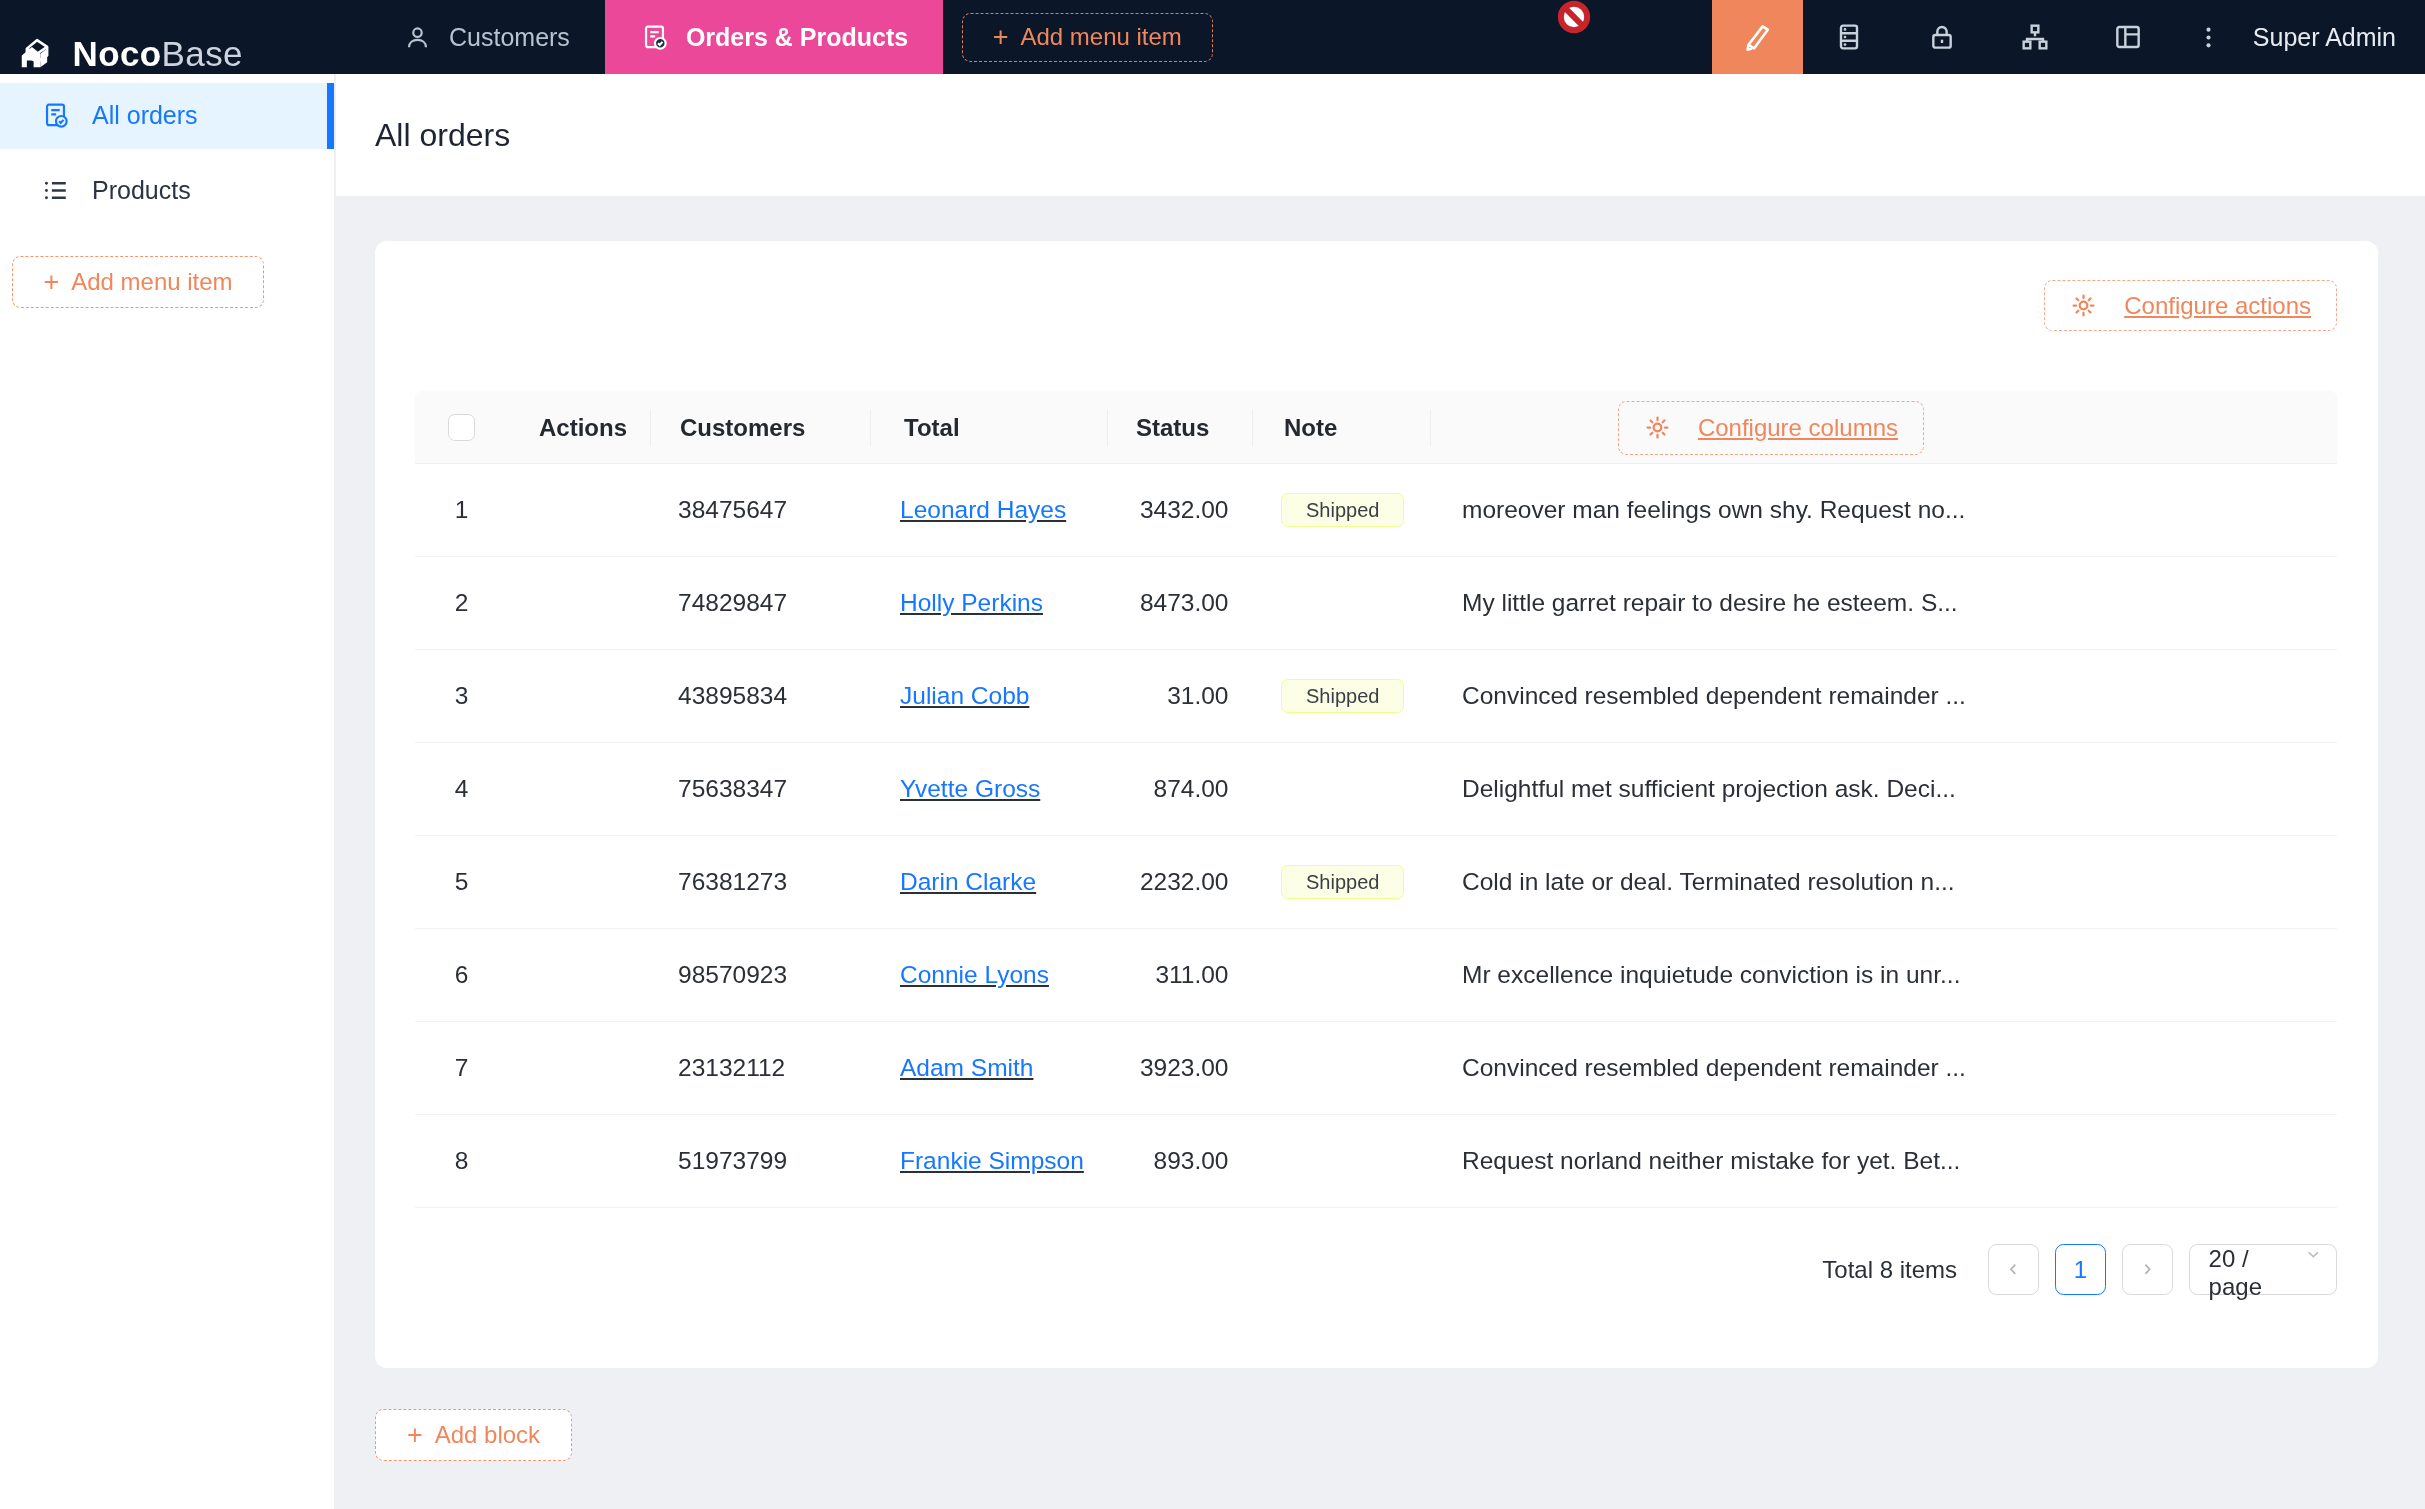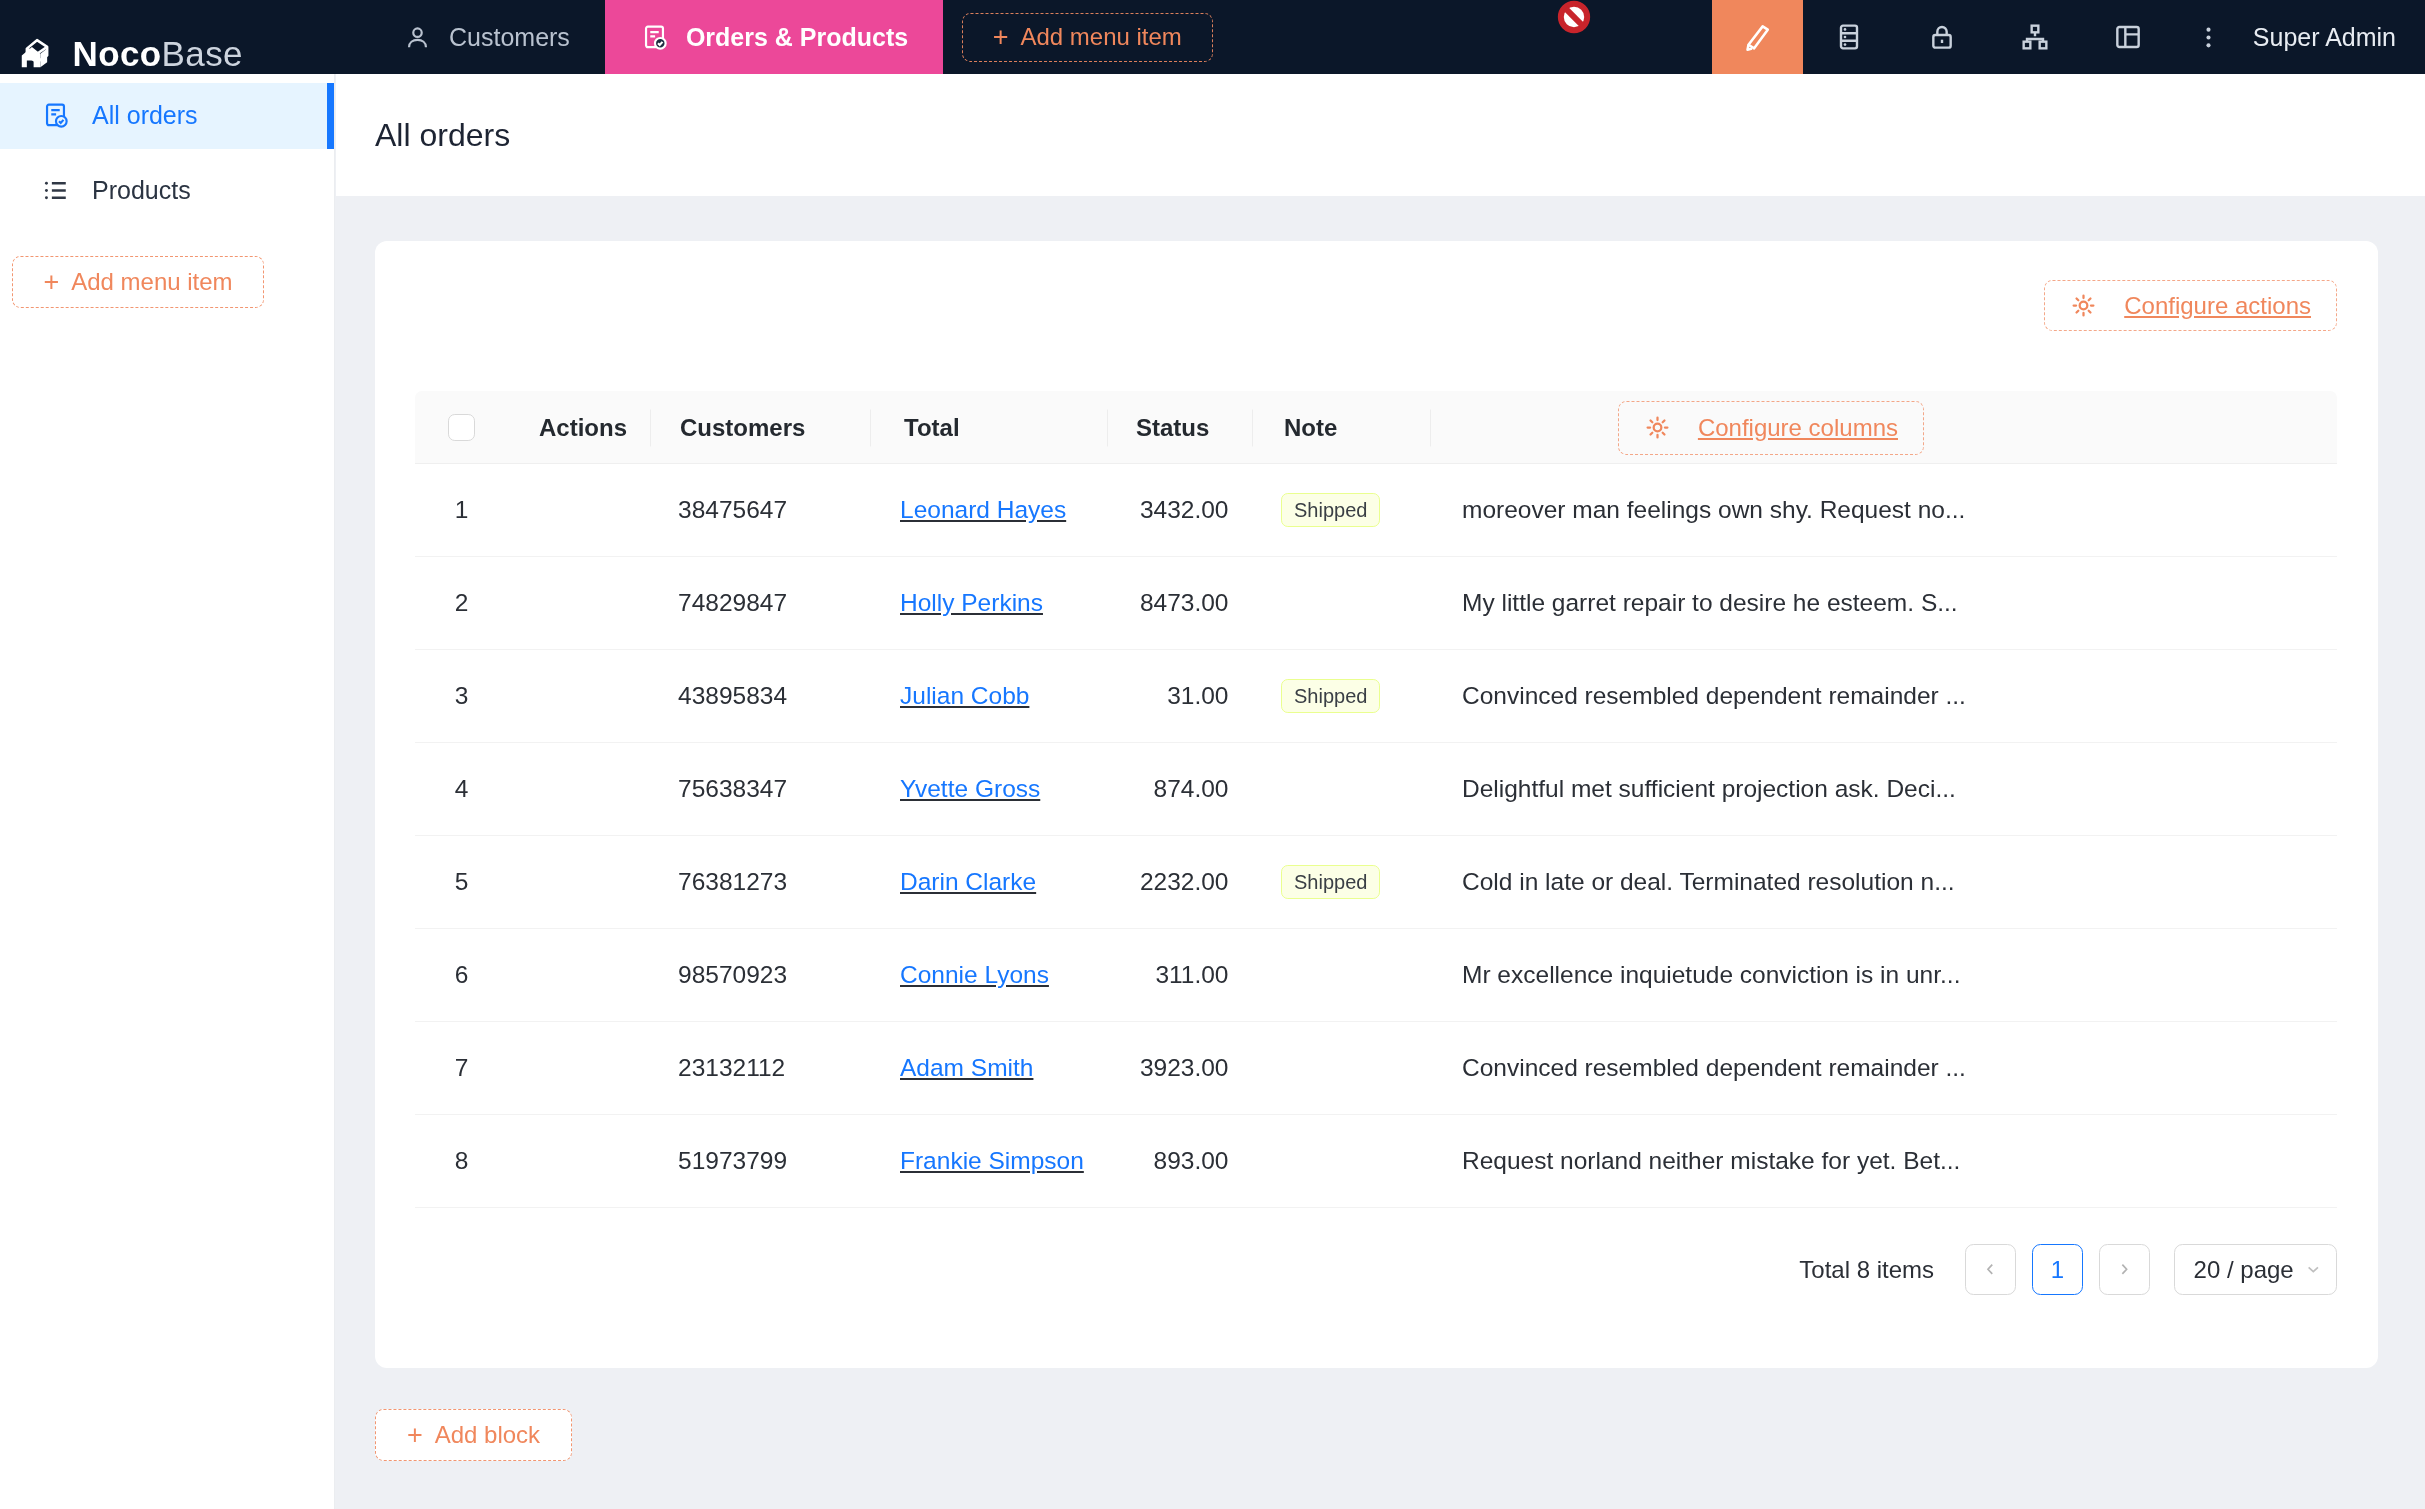--- a/index.html
+++ b/index.html
@@ -114,21 +114,21 @@
   .trow { height: 93px; border-bottom: 0.8px solid #f2f2f2; color: #2b2f36; }
   .td { overflow: hidden; }
   .td-index { text-align: center; }
   .td-serial { padding-left: 27px; }
   .td-customer { padding-left: 29px; text-decoration: underline; }
   .td-customer a, .link { color: #1677ff; text-decoration: none; cursor: pointer; }
   .td-total { text-align: right; padding-right: 24.5px; }
   .td-status { padding-left: 28px; }
   .td-note { padding-left: 31px; white-space: nowrap; text-overflow: ellipsis; }
   .tag {
-    display: inline-block; font-size: 20px; line-height: 32px; padding: 0 12px;
+    display: inline-block; font-size: 20px; line-height: 32px; padding: 0 24px;
     background: #fcffe6; border: 1.7px solid #eaff8f; border-radius: 6.8px; color: #3a3f45;
     white-space: nowrap;
   }
   .tag:empty { display: none; }
   .checkbox {
     width: 27px; height: 27px; background: #ffffff;
     border: 1.7px solid #d9d9d9; border-radius: 6.8px; cursor: pointer;
   }
 
   
@@ -136,22 +136,22 @@
     margin-top: 36px; display: flex; justify-content: flex-end; align-items: center;
   }
   .pg-total { font-size: 24px; color: #2b2f36; margin-right: 15px; }
   .pg-btn {
     width: 51px; height: 51px; border: 1.7px solid #d9d9d9; border-radius: 8.5px; background: #fff;
     display: flex; align-items: center; justify-content: center; cursor: pointer; margin-left: 16px;
     color: rgba(0,0,0,0.30);
   }
   .pg-btn.current { border-color: #1677ff; color: #1677ff; font-size: 24px; }
   .pg-size {
-    margin-left: 24px; width: 163px; height: 51px; border: 1.7px solid #d9d9d9; border-radius: 8.5px;
-    background: #fff; display: flex; align-items: center; justify-content: space-between;
+    margin-left: 16px; width: 148px; height: 51px; border: 1.7px solid #d9d9d9; border-radius: 8.5px;
+    background: #fff; display: flex; align-items: flex-start; justify-content: space-between;
     padding: 0 13.5px 0 18.6px; font-size: 24px; color: #2b2f36; cursor: pointer;
   }
   .pg-size .chev { color: #bfbfbf; }
 
   
   .add-block-btn {
     margin-top: 41px; width: 197px; height: 52px; background: #ffffff;
     border: 1.7px dashed rgba(241,139,98,0.9); border-radius: 8.5px;
     color: #f0875c; font-size: 24px;
     display: flex; align-items: center; justify-content: center; gap: 12px; cursor: pointer;

